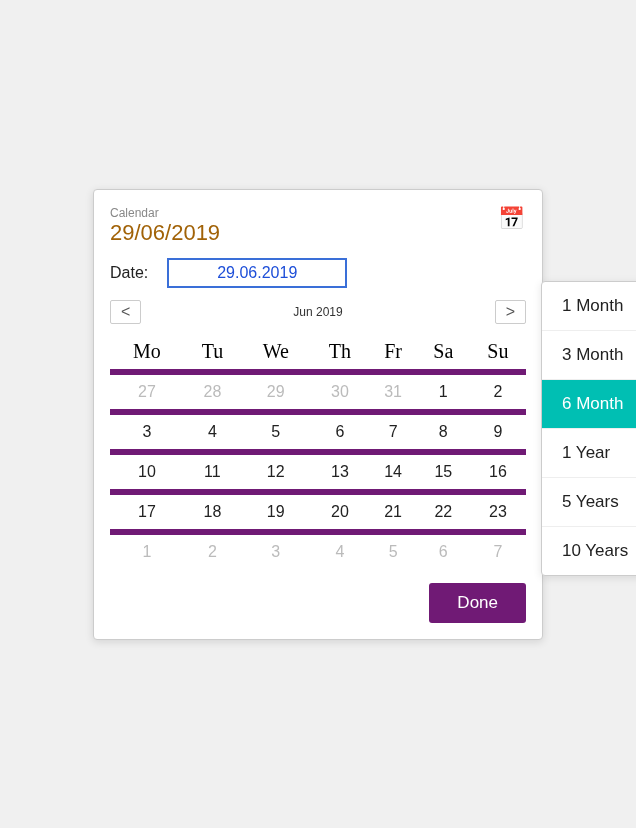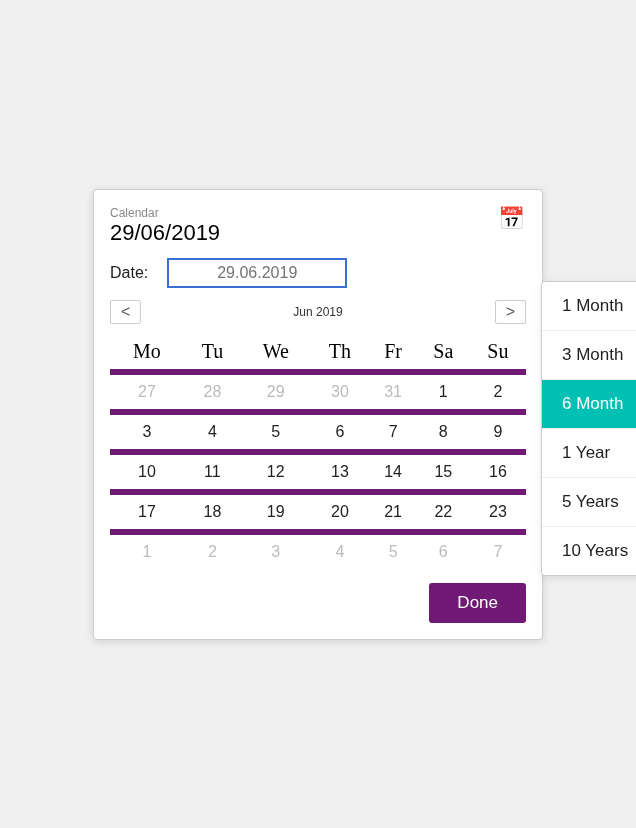--- a/index.html
+++ b/index.html
@@ -30,21 +30,21 @@
       justify-content: space-between;
       align-items: flex-start;
       margin-bottom: 4px;
     }
     .calendar-label {
       font-size: 12px;
       color: #888;
     }
     .calendar-date-title {
       font-size: 22px;
-      color: #000000;
+      color: #a16207;
       font-weight: 400;
     }
     .calendar-icon {
       font-size: 22px;
       color: #333;
       cursor: pointer;
     }
     .date-input-row {
       display: flex;
       align-items: center;
@@ -53,21 +53,21 @@
     }
     .date-label {
       font-size: 16px;
       color: #222;
       font-weight: 500;
     }
     .date-input {
       border: 2px solid #3a6fd8;
       padding: 4px 12px;
       font-size: 16px;
-      color: #737373;
+      color: #1d4ed8;
       outline: none;
       width: 180px;
       text-align: center;
     }
     .nav-row {
       display: flex;
       align-items: center;
       justify-content: space-between;
       margin-bottom: 10px;
     }

